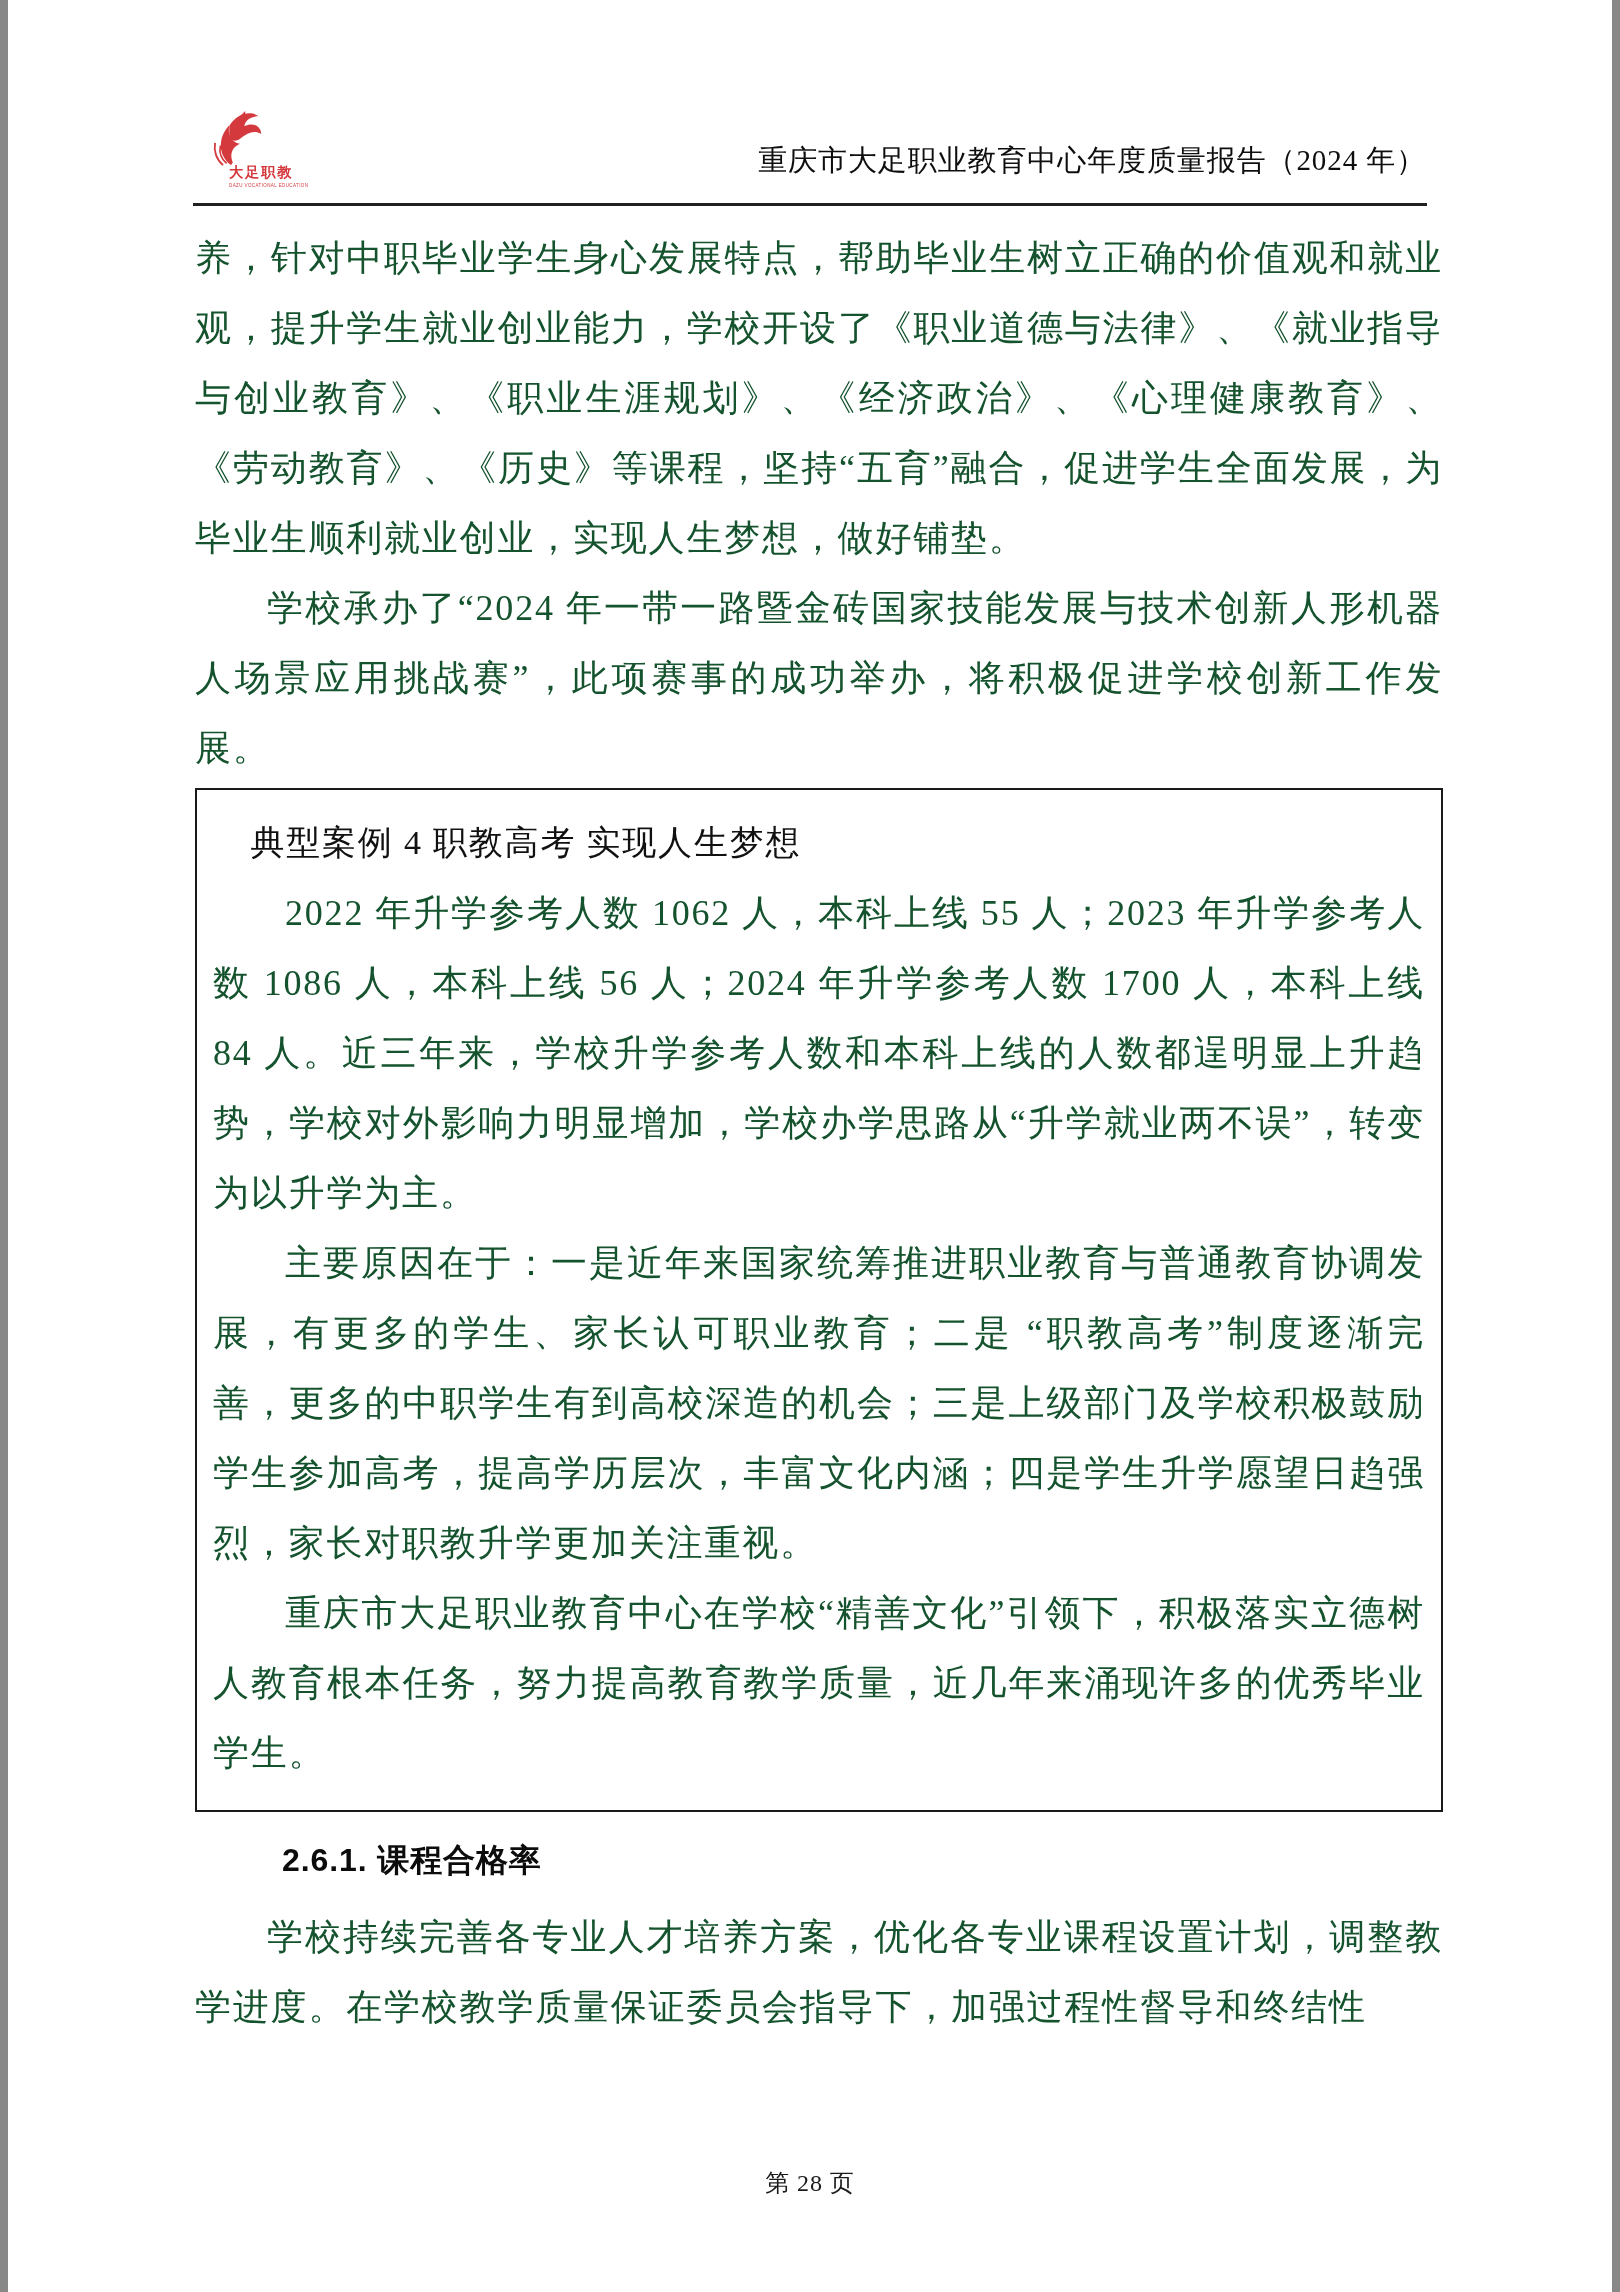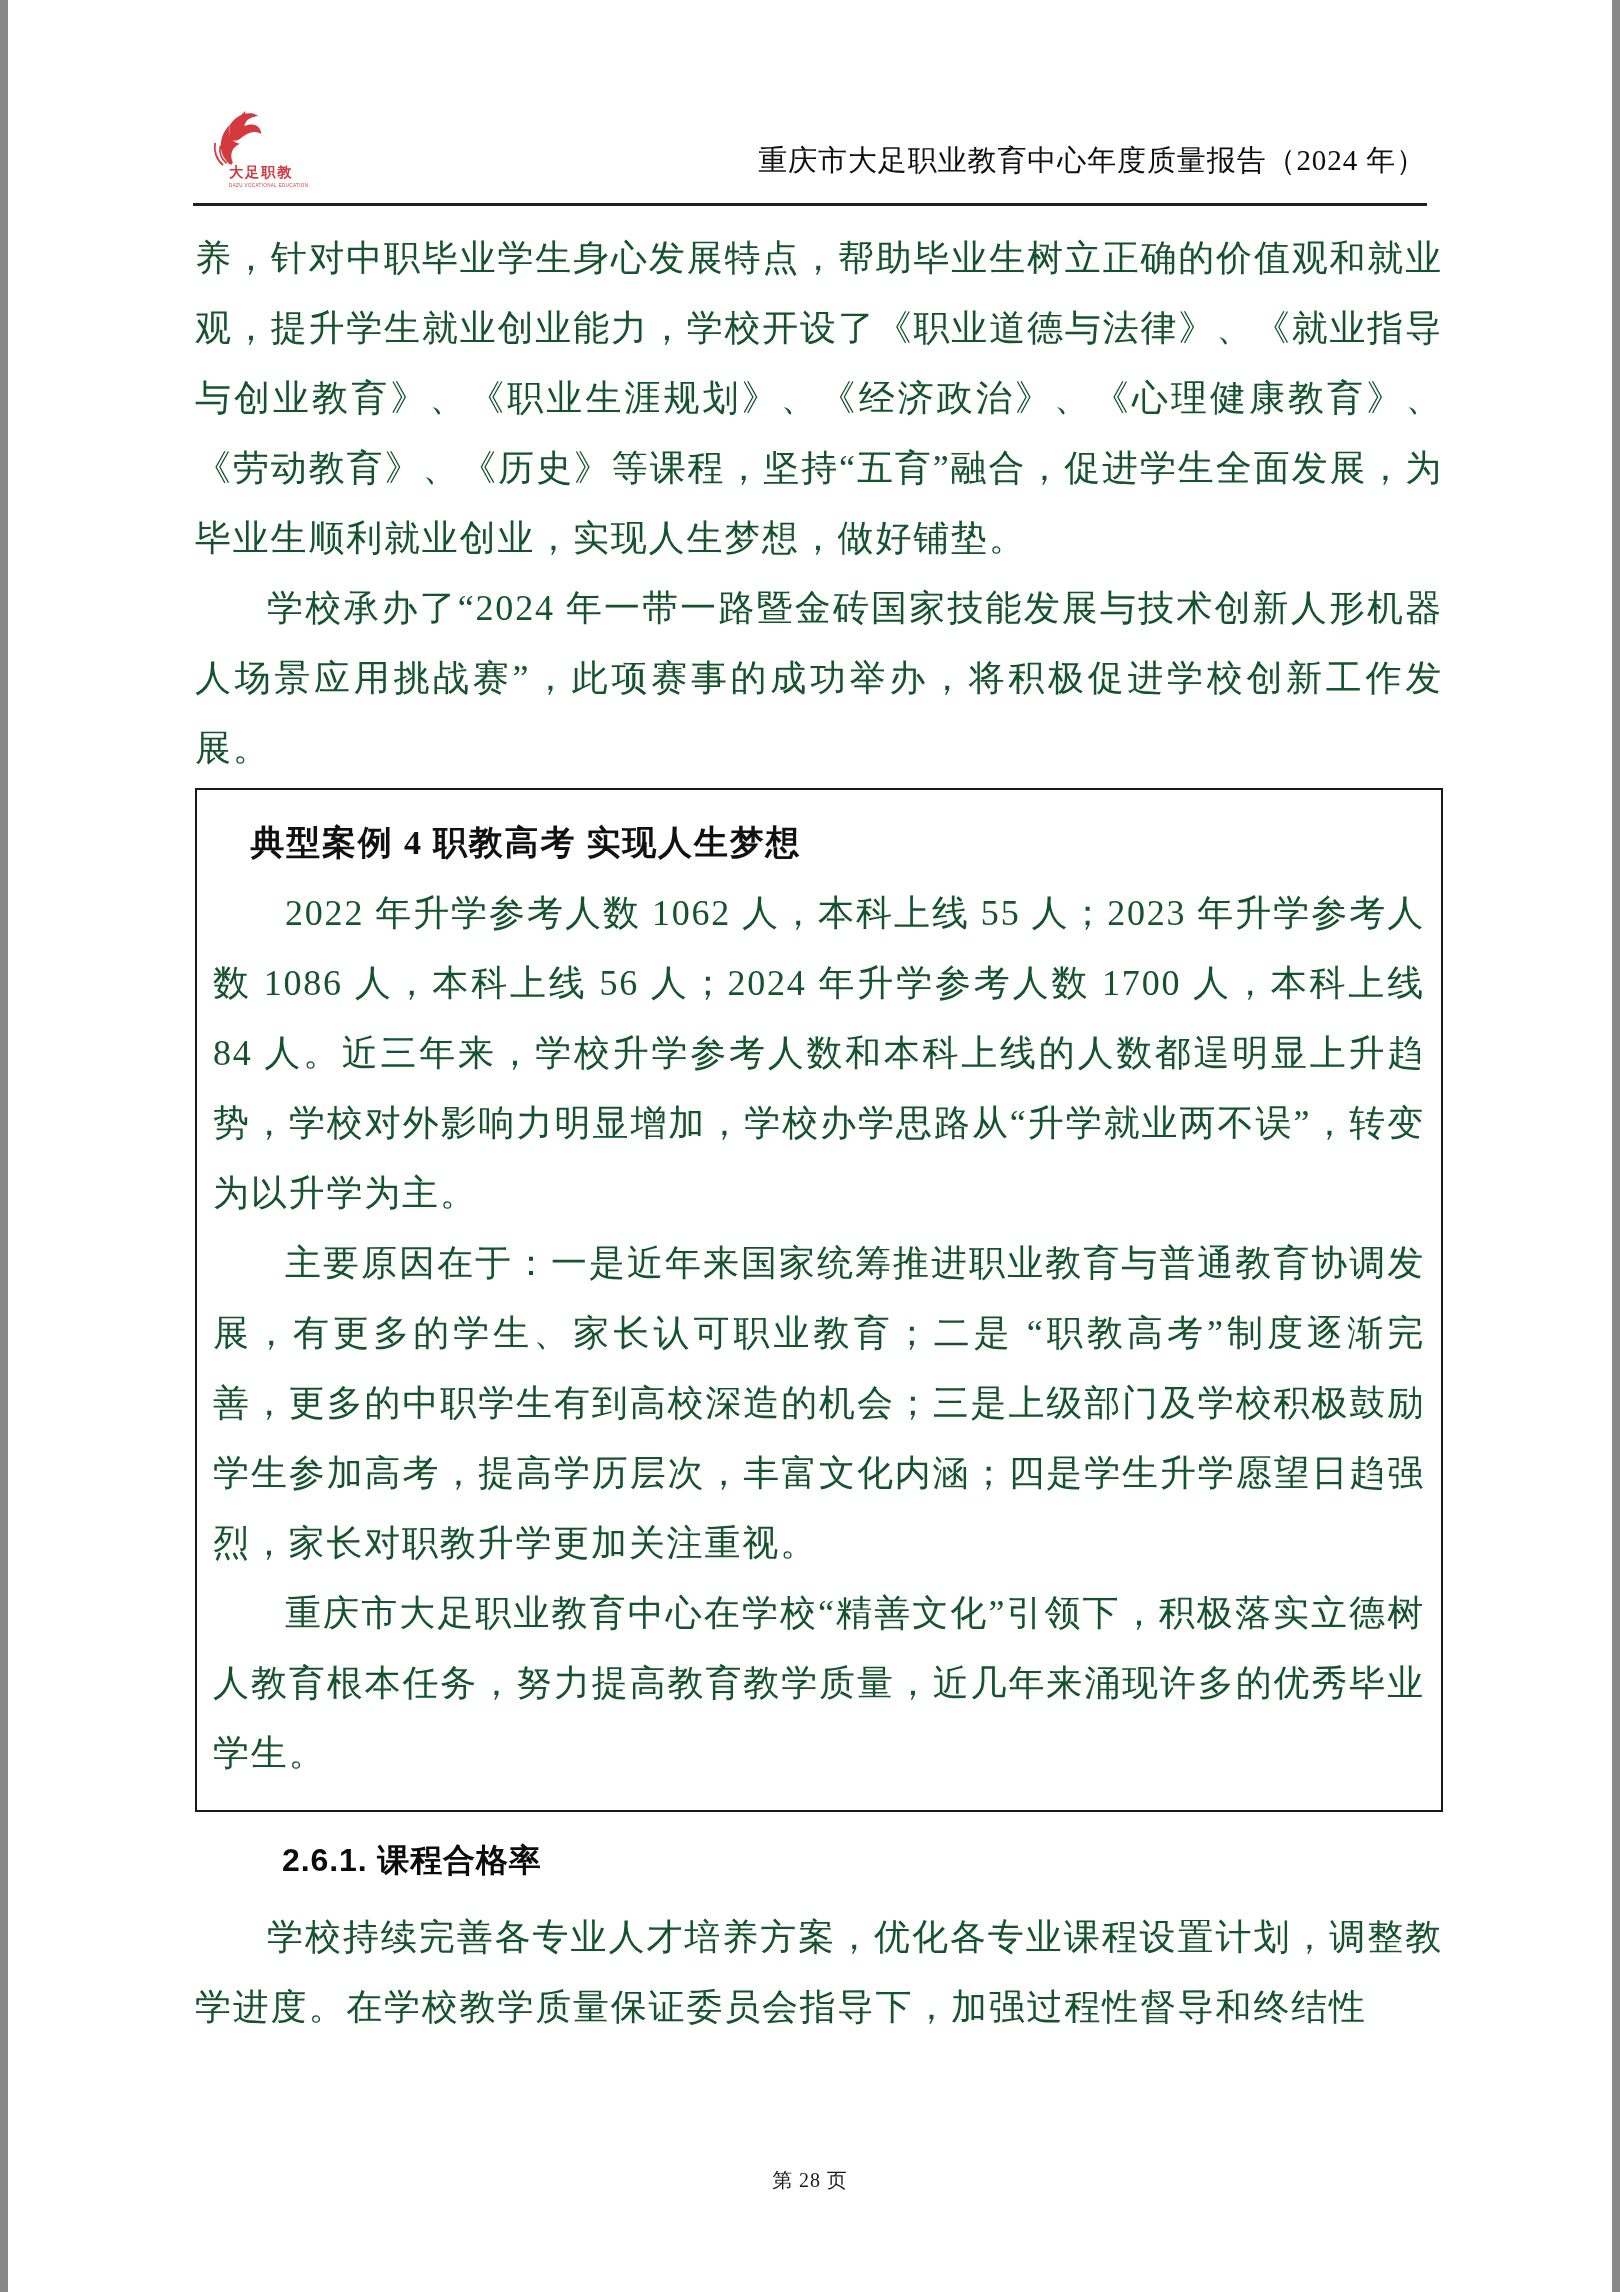--- a/index.html
+++ b/index.html
@@ -47,38 +47,38 @@
   }
   .no-indent{text-indent:0;}
   .case-box{
     border:2.7px solid #1a1a1a;
     margin-top:5.3px;
     padding:18px 16px 21.4px 16px;
   }
   .case-title{
     margin:0;
     font-size:34px;line-height:70px;letter-spacing:1.8px;
-    font-weight:bold;text-indent:1.1em;color:#111;
+    font-weight:normal;text-indent:1.1em;color:#111;
   }
   h2.section{
     margin:16px 0 0 109px;
     font-family:"Liberation Sans","DejaVu Sans",sans-serif;
     font-size:40px;letter-spacing:1.8px;color:#0c0c0c;
   }
   h3.subsection{
     margin:27px 0 19.6px 87px;
     font-family:"Liberation Sans","DejaVu Sans",sans-serif;
     font-size:32px;letter-spacing:0.9px;color:#0c0c0c;
   }
   
   footer{
     position:absolute;left:0;top:2167px;width:100%;
     text-align:center;
   }
-  footer span{font-size:20px;letter-spacing:0.9px;color:#1a1a1a;}
+  footer span{font-size:24px;letter-spacing:0.9px;color:#1a1a1a;}
 </style>
 </head>
 <body>
 
 <div class="page">
 
   <header>
     <div class="logo">
       <svg width="55" height="57" viewBox="0 0 62 64" xmlns="http://www.w3.org/2000/svg" aria-hidden="true">
 

